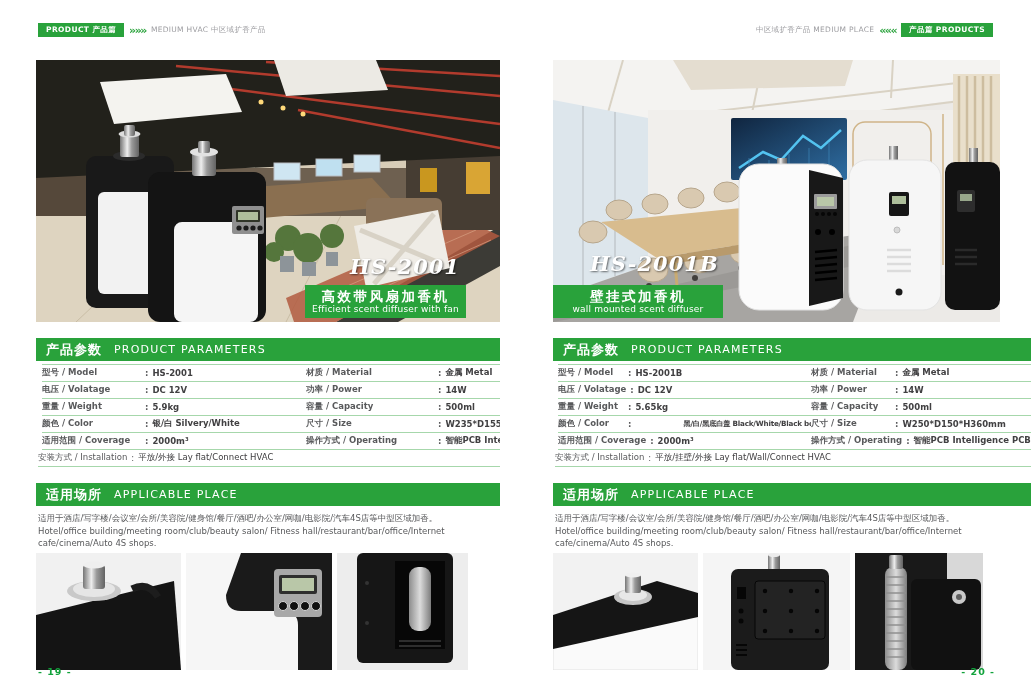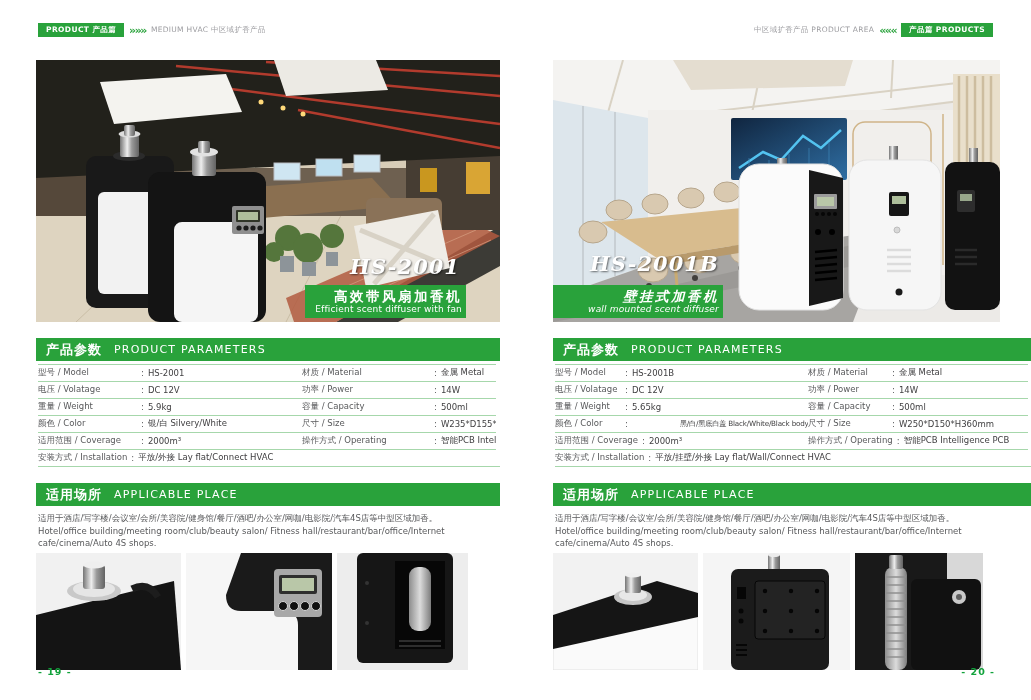--- a/index.html
+++ b/index.html
@@ -27,38 +27,38 @@
   #page-left  .photo { width:464px; height:262px; }
   #page-right .photo { width:447px; height:262px; }
   .photo svg { display:block; }
 
   .model-name { position:absolute; font-family:"DejaVu Serif","Liberation Serif",serif;
                 font-style:italic; font-weight:bold; color:#fff; font-size:21px;
                 letter-spacing:1px; text-shadow:1px 1px 2px rgba(0,0,0,.55); }
   #page-left  .model-name { top:254px; right:40px; }
   #page-right .model-name { top:251px; left:37px; }
 
-  .caption { position:absolute; background:var(--green); color:#fff; text-align:right;
+  .caption { position:absolute; background:var(--green); color:#fff; text-align:center;
              padding:3px 4px 4px; }
   #page-left  .caption { right:34px; top:285px; width:161px; }
-  #page-right .caption { left:0;     top:285px; width:170px;font-style:italic; }
+  #page-right .caption { left:0;     top:285px; width:170px; }
   .caption .cn { font-size:13.5px; font-weight:bold; letter-spacing:2.5px; line-height:16px; }
   .caption .en { font-size:9px; line-height:10px; letter-spacing:.2px; }
 
   
   .secbar { position:absolute; left:0; right:0; background:var(--green); color:#fff;
             height:23px; display:flex; align-items:center; gap:12px; padding-left:10px; }
   .secbar .cn { font-size:13px; font-weight:bold; letter-spacing:1px; }
   .secbar .en { font-size:11px; letter-spacing:1.2px; }
   .params-bar { top:338px; }
   .place-bar  { top:483px; }
 
   
   .ptable { position:absolute; top:364px; left:2px; right:0; font-size:8.5px; }
-  .tcols { display:flex; justify-content:flex-start; }
+  .tcols { display:flex; justify-content:flex-end;font-weight:bold; }
   .tcol { border-top:1px solid var(--line); }
   .trow { display:flex; align-items:center; height:17px; border-bottom:1px solid var(--line);
           white-space:nowrap; overflow:hidden; }
   .trow .lbl { color:var(--lblgray); flex:none; }
   .trow .cln { color:var(--lblgray); margin:0 4px; flex:none; }
   .trow .val { color:var(--valgray); }
   .trow-full { display:flex; align-items:center; height:17px; border-bottom:1px solid var(--line);
                white-space:nowrap; }
   .trow-full .lbl { color:var(--lblgray); }
   .trow-full .cln { color:var(--lblgray); margin:0 4px; }
@@ -119,21 +119,21 @@
       </linearGradient>
     </defs>
   </svg>
 
   <div class="hdr" id="hdr-left">
     <span class="badge">PRODUCT 产品篇</span>
     <span class="chev">»»»</span>
     <span class="hdr-label">MEDIUM HVAC 中区域扩香产品</span>
   </div>
   <div class="hdr" id="hdr-right">
-    <span class="hdr-label">中区域扩香产品 PRODUCT AREA</span>
+    <span class="hdr-label">中区域扩香产品 MEDIUM PLACE</span>
     <span class="chev">«««</span>
     <span class="badge">产品篇 PRODUCTS</span>
   </div>
 
   <div class="page" id="page-left">
 
     <div class="photo">
       <svg viewBox="0 0 464 262" width="464" height="262" preserveAspectRatio="none">
         <rect width="464" height="262" fill="#d8cdb8"></rect>
         <polygon points="0,150 464,118 464,262 0,262" fill="#ded4c0"></polygon>

